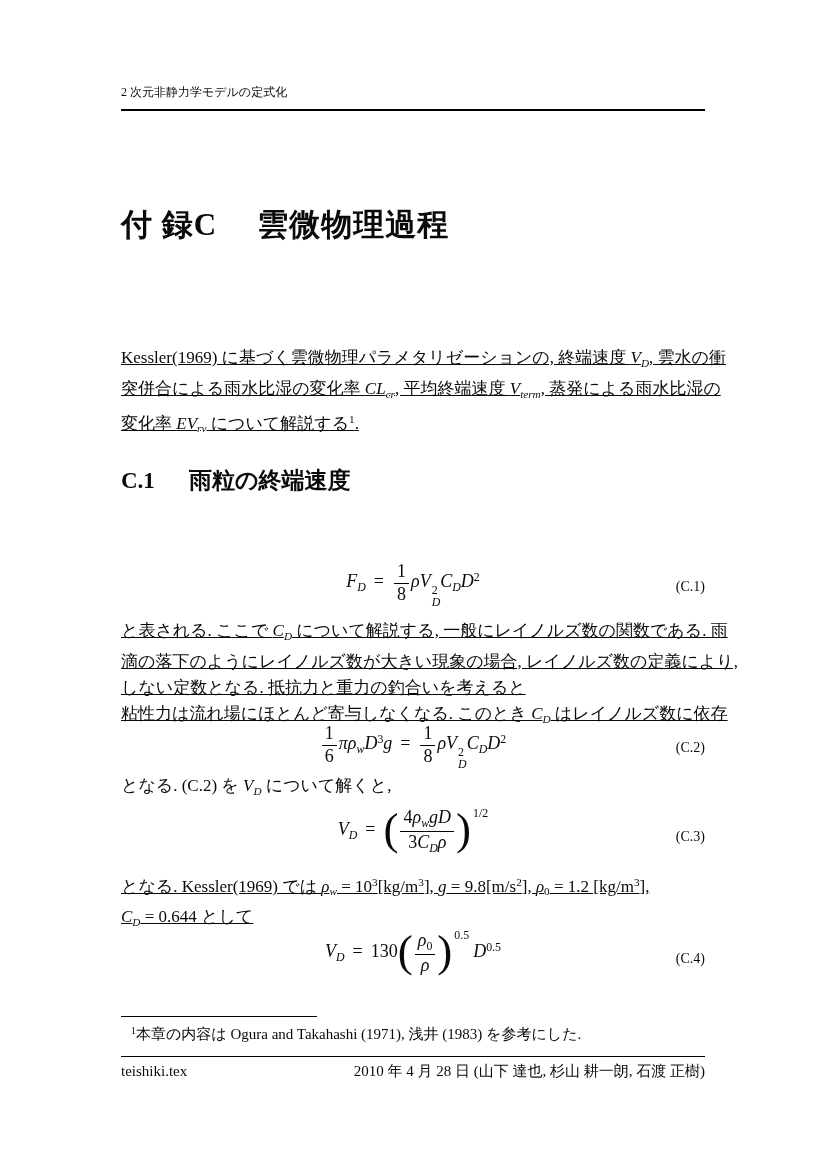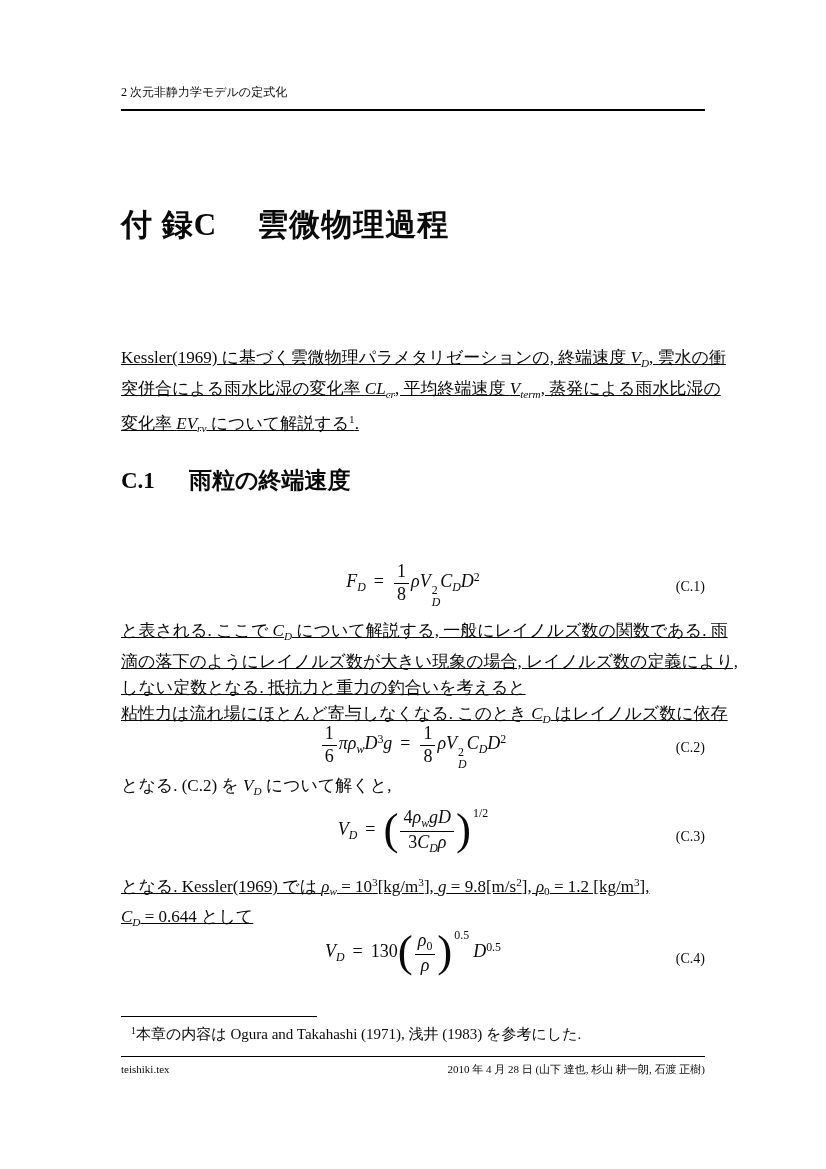--- a/index.html
+++ b/index.html
@@ -58,21 +58,21 @@
   .eqtag { position:absolute; right:0; top:50%; transform:translateY(-50%);
     font-size:14px; font-style:normal;margin-left:9px; }
 
   
   .fnrule { position:absolute; top:1016px; left:121px; width:196px; height:1px; background:#000; }
   .footnote { position:absolute; top:1021px; left:121px; width:584px;
     font-size:15px; line-height:20px; padding-left:10px; white-space:nowrap; }
   .footrule { position:absolute; top:1056px; left:121px; width:584px; height:1px; background:#000; }
   .pagefoot { position:absolute; top:1062px; left:121px; width:584px;
     display:flex; justify-content:space-between; align-items:baseline;
-    font-size:11px; white-space:nowrap;text-align:right; }
+    font-size:15px; white-space:nowrap;text-align:right; }
 </style>
 </head>
 <body>
 
 <div class="page">
 
   <div class="pagehead">
     <span class="ph-left">2 次元非静力学モデルの定式化</span>
   </div>
   <div class="headrule"></div>

